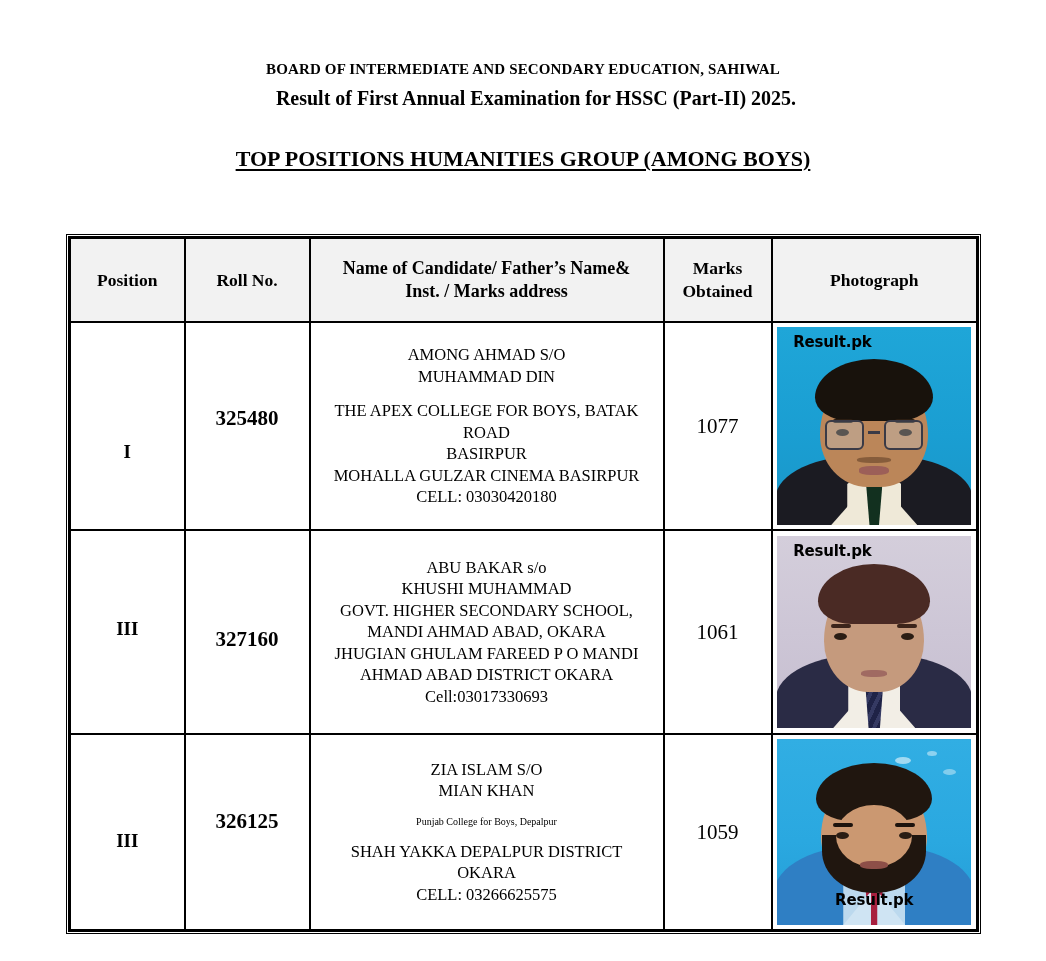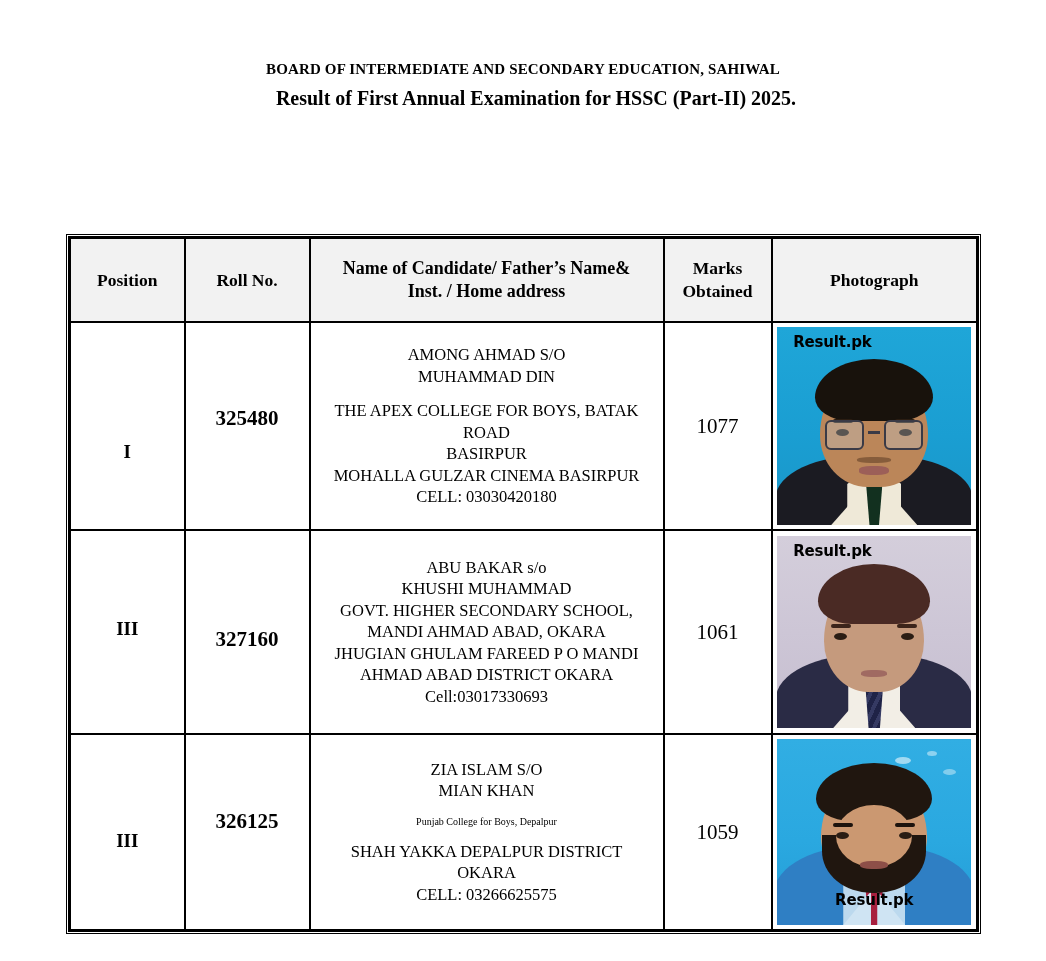--- a/index.html
+++ b/index.html
@@ -181,38 +181,39 @@
   .beard    { position: absolute; left: 50%; transform: translateX(-50%);
               border-radius: 0 0 48% 48% / 0 0 72% 72%; }
   .collar-l, .collar-r { position: absolute; bottom: 0; }
 </style>
 </head>
 <body>
 
 <div class="heading-block">
   <div class="board-title">BOARD OF INTERMEDIATE AND SECONDARY EDUCATION, SAHIWAL</div>
   <div class="result-line">Result of First Annual Examination for HSSC (Part-II) 2025.</div>
+  <div class="group-title">TOP POSITIONS HUMANITIES GROUP (AMONG BOYS)</div>
 </div>
 
 <div class="table-wrap">
 <table class="result-table">
   <colgroup>
     <col class="c-position">
         <col class="c-roll">
         <col class="c-name">
         <col class="c-marks">
         <col class="c-photo">
   </colgroup>
   <thead>
     <tr>
       <th>Position</th>
       <th>Roll No.</th>
       <th class="th-name">
         <div>Name of Candidate/ Father’s Name&amp;</div>
-        <div>Inst. / Home address</div>
+        <div>Inst. / Marks address</div>
       </th>
       <th>
         <div>Marks</div>
         <div>Obtained</div>
       </th>
       <th class="th-photo">Photograph</th>
     </tr>
   </thead>
   <tbody>
 

